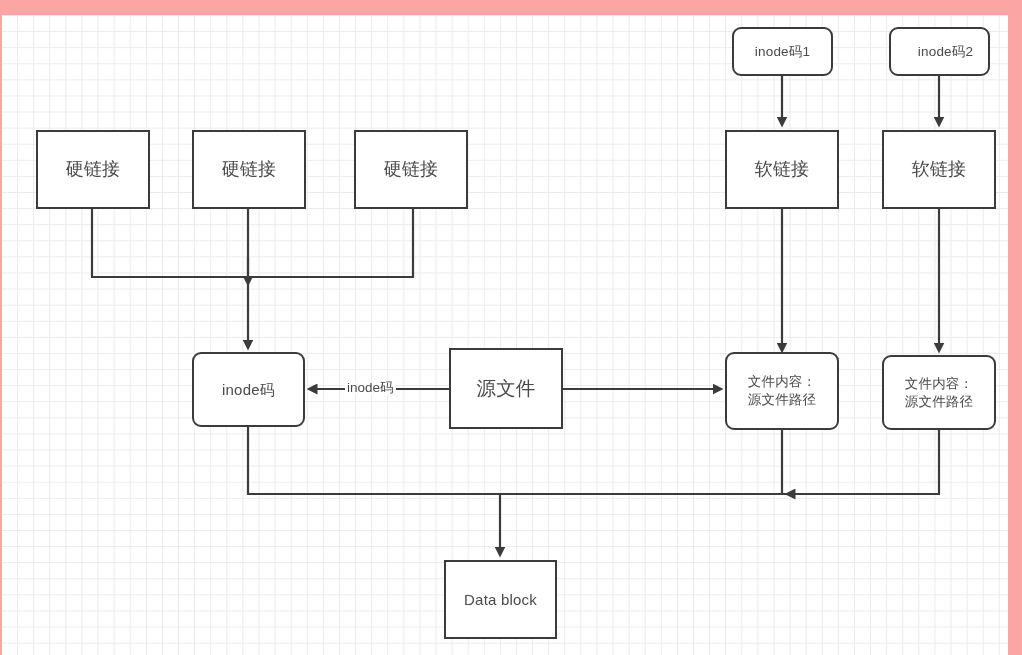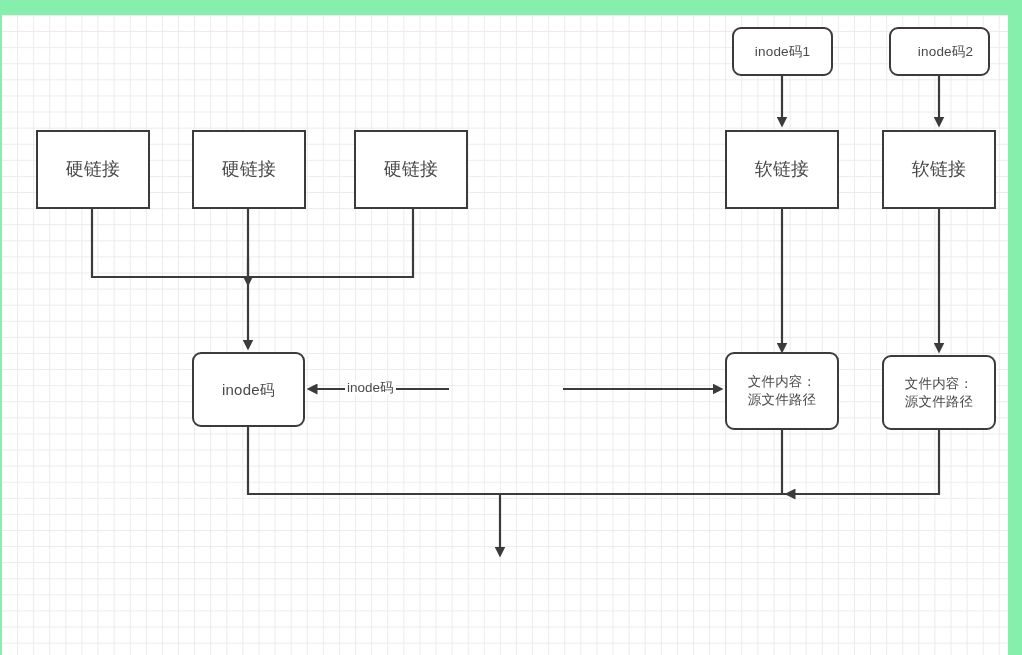--- a/index.html
+++ b/index.html
@@ -5,21 +5,21 @@
   html, body {
     margin: 0;
     padding: 0;
     background: #f0f0f0;
     font-family: "Liberation Sans", "DejaVu Sans", sans-serif;
   }
   #canvas {
     position: relative;
     width: 1022px;
     height: 655px;
-    background: #86efac;
+    background: #fca5a5;
     overflow: hidden;
   }
   
   #grid {
     position: absolute;
     left: 2px;
     top: 15px;
     width: 1006px;
     height: 640px;
     background-color: #ffffff;
@@ -112,20 +112,22 @@
   <div class="node rounded fs-13" style="left:732px; top:27px; width:101px; height:49px;">inode码1</div>
   <div class="node rounded fs-13" style="left:889px; top:27px; width:101px; height:49px;padding-left:12px;">inode码2</div>
 
   <div class="node fs-17" style="left:36px; top:130px; width:114px; height:79px;">硬链接</div>
   <div class="node fs-17" style="left:192px; top:130px; width:114px; height:79px;">硬链接</div>
   <div class="node fs-17" style="left:354px; top:130px; width:114px; height:79px;">硬链接</div>
   <div class="node fs-17" style="left:725px; top:130px; width:114px; height:79px;">软链接</div>
   <div class="node fs-17" style="left:882px; top:130px; width:114px; height:79px;">软链接</div>
 
   <div class="node rounded fs-15" style="left:192px; top:352px; width:113px; height:75px;">inode码</div>
+  <div class="node fs-19" style="left:449px; top:348px; width:114px; height:81px;">源文件</div>
   <div class="node rounded fs-13" style="left:725px; top:352px; width:114px; height:78px;">文件内容：
 源文件路径</div>
   <div class="node rounded fs-13" style="left:882px; top:355px; width:114px; height:75px;">文件内容：
 源文件路径</div>
 
+  <div class="node fs-15" style="left:444px; top:560px; width:113px; height:79px;">Data block</div>
 
   <div class="edge-label" style="left:345px; top:381px;">inode码</div>
 </div>
 
 </body></html>

